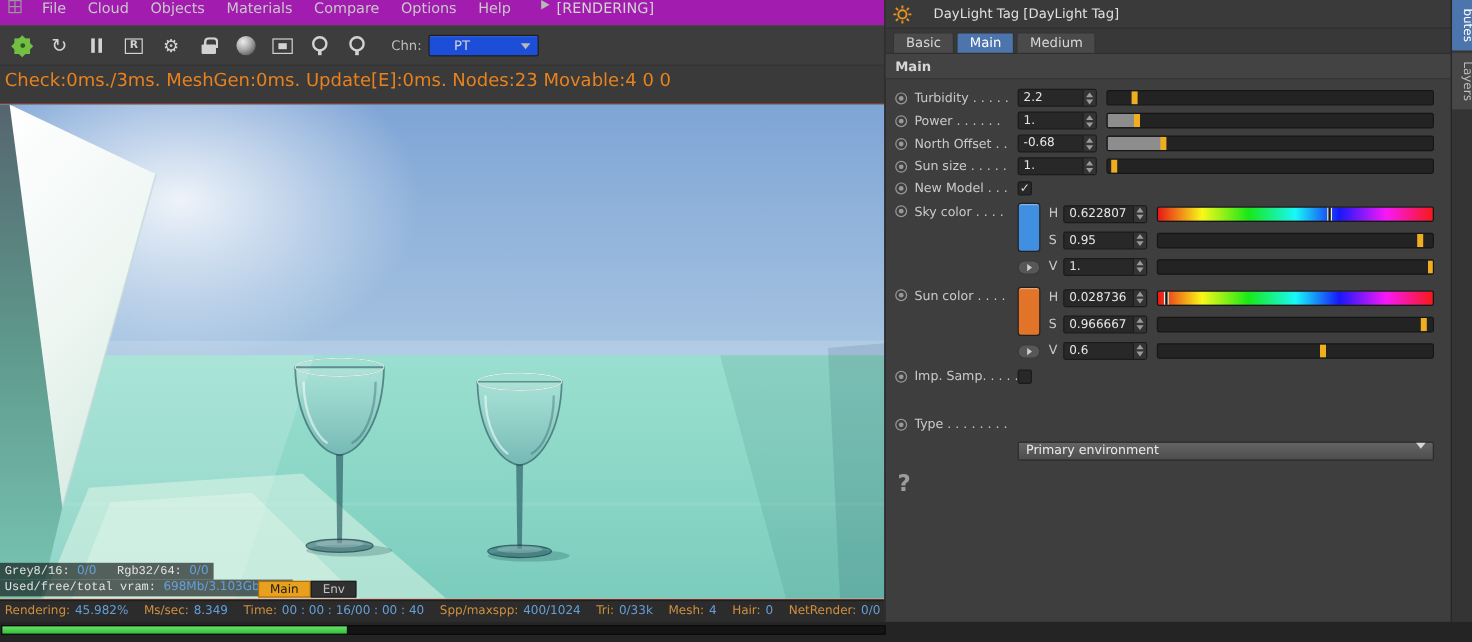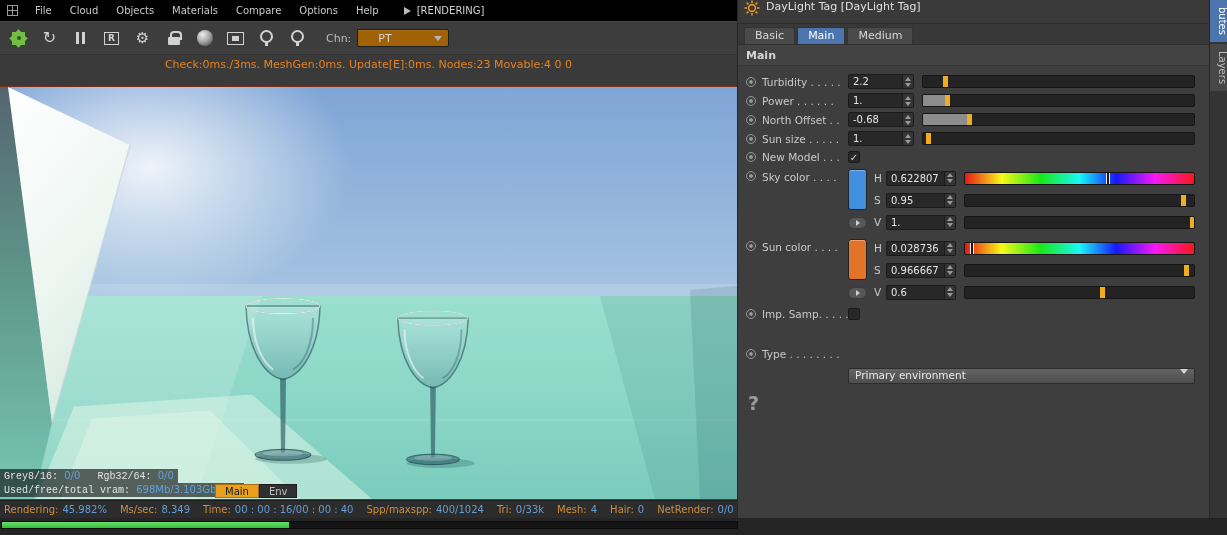--- a/index.html
+++ b/index.html
@@ -2,21 +2,21 @@
 <html><head>
 <meta charset="utf-8">
 <style>
   * { margin:0; padding:0; box-sizing:border-box; }
   html,body { background:#1d1d1d; }
   body { font-family:"DejaVu Sans","Liberation Sans",sans-serif; }
   .app { position:relative; width:1227px; height:535px; background:#3c3c3c; overflow:hidden; }
 
   
   .left-col { position:absolute; left:0; top:0; width:737px; height:518px; display:flex; flex-direction:column; }
-  .menubar { flex:0 0 21px; background:#000000; display:flex; align-items:center; color:#c8c8c8; font-size:10px; }
+  .menubar { flex:0 0 21px; background:#a21caf; display:flex; color:#c8c8c8; font-size:12px; }
   .grid-icon { width:11px; height:11px; margin:0 8px 0 7px; border:1px solid #9a9a9a;
     background:linear-gradient(#9a9a9a,#9a9a9a) 50% 0/1px 100% no-repeat,
                linear-gradient(#9a9a9a,#9a9a9a) 0 50%/100% 1px no-repeat; }
   .menu-items { display:flex; }
   .menu-item { padding:0 9px; }
   .play-tri { width:0; height:0; border-left:7px solid #b8b8b8; border-top:4px solid transparent; border-bottom:4px solid transparent; margin:0 6px 0 16px; }
   .rendering-label { color:#d2d2d2; }
 
   .toolbar { flex:0 0 34px; background:#3d3d3d; border-top:1px solid #484848; border-bottom:1px solid #333; display:flex; align-items:center; padding-left:4px; }
   .tbtn { width:29px; height:26px; display:flex; align-items:center; justify-content:center; margin-right:2px; }
@@ -32,29 +32,29 @@
   .ico-lock { position:relative; width:12px; height:14px; }
   .ico-lock::before { content:""; position:absolute; left:2px; top:0; width:8px; height:7px; border:2px solid #d2d2d2; border-bottom:none; border-radius:4px 4px 0 0; }
   .ico-lock::after { content:""; position:absolute; left:0; top:6px; width:12px; height:8px; background:#d2d2d2; border-radius:1px; }
   .ico-ball { width:16px; height:16px; border-radius:50%; background:radial-gradient(circle at 35% 30%, #ececec, #a8a8a8 45%, #565656 85%); }
   .ico-film { width:17px; height:13px; border:1px solid #d2d2d2; display:flex; align-items:center; justify-content:center; }
   .ico-film i { width:7px; height:5px; background:#d2d2d2; }
   .ico-pin { position:relative; width:13px; height:17px; }
   .ico-pin b { display:block; width:13px; height:13px; border:2px solid #d2d2d2; border-radius:50%; }
   .ico-pin::after { content:""; position:absolute; left:5px; top:12px; width:3px; height:4px; background:#d2d2d2; }
   .chn-label { color:#bdbdbd; margin:0 6px 0 12px; font-size:11px; }
-  .chn-drop { width:92px; height:18px; background:#a16207; border:1px solid #1e1e1e; border-radius:2px; box-shadow:inset 0 1px 0 rgba(255,255,255,0.08); color:#d6d6d6; font-size:11px; display:flex; align-items:center; padding:0 6px; }
+  .chn-drop { width:92px; height:18px; background:#1d4ed8; border:1px solid #1e1e1e; border-radius:2px; box-shadow:inset 0 1px 0 rgba(255,255,255,0.08); color:#d6d6d6; font-size:11px; display:flex; align-items:center; padding:0 6px; }
   .chn-drop .val { flex:1; padding-left:14px; }
   .tri { width:0; height:0; display:inline-block; }
   .tri.dn { border-left:4px solid transparent; border-right:4px solid transparent; border-top:5px solid #b8b8b8; }
   .tri.up { border-left:3px solid transparent; border-right:3px solid transparent; border-bottom:4px solid #9a9a9a; }
   .tri.down-s { border-left:3px solid transparent; border-right:3px solid transparent; border-top:4px solid #9a9a9a; }
   .tri.right { border-top:3px solid transparent; border-bottom:3px solid transparent; border-left:4px solid #cfcfcf; }
 
-  .statusline { flex:0 0 31px; background:#3a3a3a; color:#e8821e; font-size:11px; padding:3px 4px;text-align:center; }
+  .statusline { flex:0 0 31px; background:#3a3a3a; color:#e8821e; font-size:15px; padding:3px 4px; }
 
   .viewport { flex:1; position:relative; border-top:1px solid #7c2d16; border-bottom:1px solid #7c2d16; overflow:hidden; background:#7aa5d2; }
   .scene { position:absolute; inset:0; width:100%; height:100%; }
   .vp-stats { position:absolute; left:0; bottom:2px; font-size:10px; line-height:13px; }
   .vp-stats .row { background:rgba(8,8,8,0.62); padding:0 4px; width:max-content; }
   .vp-stats .lab { color:#e2e2e2;font-family:Liberation Mono, monospace; }
   .vp-stats .lab2 { margin-left:14px; }
   .vp-stats .val { color:#64a0dc; margin-left:3px; }
   .pass-tabs { position:absolute; left:215px; bottom:1px; display:flex; }
   .pass-tab { font-size:10px; height:14px; line-height:13px; padding:0 9px; background:#303030; color:#c0c0c0; border:1px solid #1e1e1e; }
@@ -64,21 +64,21 @@
   .sb-item { margin-right:13px; }
   .sb-label { color:#cf8f3f; margin-right:4px; }
   .sb-value { color:#649fd8; }
 
   .bottom-strip { position:absolute; left:0; top:518px; width:1227px; height:17px; background:#242424; }
   .progress-track { position:absolute; left:1px; top:3px; width:737px; height:8px; background:#141414; border:1px solid #0b0b0b; }
   .progress-fill { height:100%; background:linear-gradient(#6ce06a,#2fbf3a); }
 
   
   .right-panel { position:absolute; left:737px; top:0; width:472px; height:518px; background:#3e3e3e; border-left:1px solid #262626; display:flex; flex-direction:column; }
-  .panel-header { flex:0 0 24px; background:#3a3a3a; border-bottom:1px solid #2e2e2e; display:flex; align-items:flex-start; gap:6px; padding-left:6px; color:#e0e0e0; font-size:11px; }
+  .panel-header { flex:0 0 24px; background:#3a3a3a; border-bottom:1px solid #2e2e2e; display:flex; align-items:center; gap:18px; padding-left:6px; color:#e0e0e0; font-size:11px; }
   .sun-icon { display:flex; }
   .panel-tabs { flex:0 0 21px; background:#383838; border-bottom:1px solid #2f2f2f; display:flex; align-items:flex-end; gap:2px; padding:3px 0 0 6px; }
   .ptab { font-size:11px; color:#d8d8d8; background:#4a4a4a; border:1px solid #333; border-bottom:none; border-radius:2px 2px 0 0; padding:1px 10px 2px; }
   .ptab.active { background:#4c74ad; color:#fff; }
   .section-title { font-size:11px; font-weight:bold; color:#d6d6d6; background:#434343; border-bottom:1px solid #363636; padding:4px 8px 3px; }
   .params { padding-top:6px; }
   .prow { display:flex; align-items:center; padding:2px 14px 2px 8px; min-height:17px; }
   .prow.colorrow { align-items:flex-start; }
   .colorrow .plabel, .colorrow .ring { margin-top:4px; }
   .ring { width:10px; height:10px; flex:0 0 10px; border:1px solid #989898; border-radius:50%; position:relative; margin-right:6px; }

